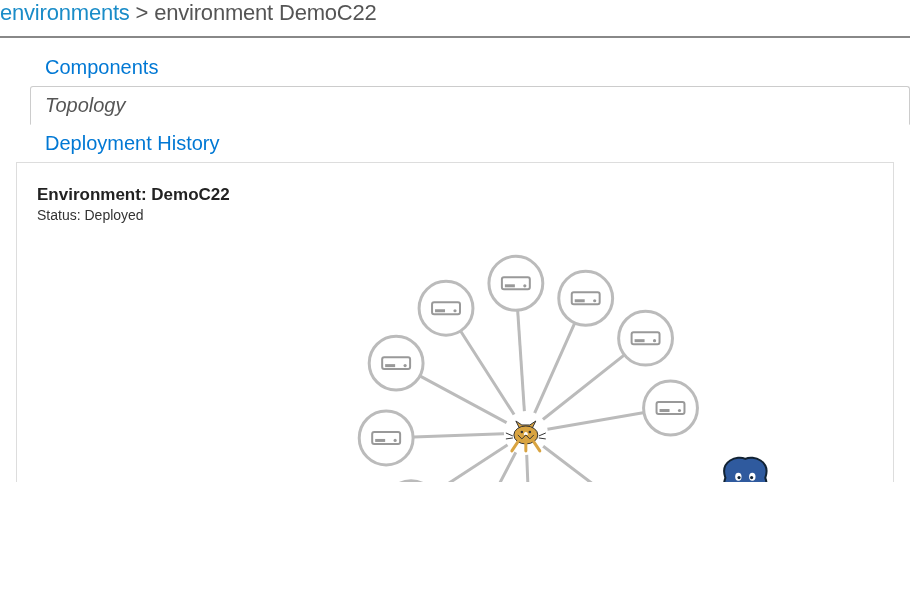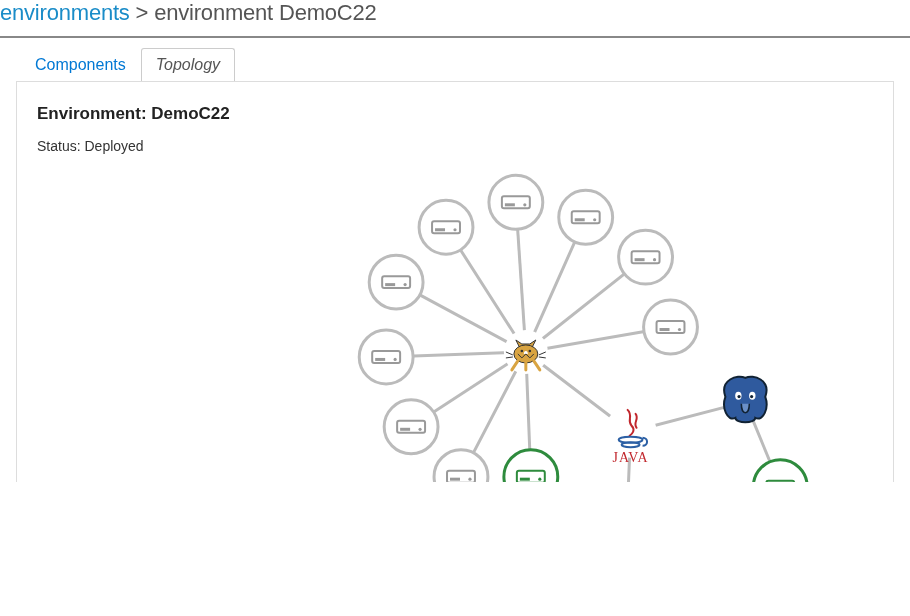--- a/index.html
+++ b/index.html
@@ -28,22 +28,23 @@
   }
   .crumbs .sep { color: #555; }
   .hr {
     border: 0;
     border-top: 2px solid #888;
     margin: 4px 0 10px 0;
   }
   .tabs {
     display: flex;
     gap: 0;
-    padding-left: 20px;
-    font-size: 16px;
+    padding-left: 30px;
+    font-size: 20px;
+    flex-direction: column;
   }
   .tab {
     padding: 7px 14px;
     color: #0178d4;
     cursor: pointer;
     border: 1px solid transparent;
     margin-bottom: -1px;
   }
   .tab.active {
     color: #555;
@@ -61,21 +62,21 @@
   }
   .env-title {
     position: absolute;
     left: 20px; top: 22px;
     font-size: 17px;
     font-weight: 700;
     color: #222;
   }
   .env-status {
     position: absolute;
-    left: 20px; top: 56px;
+    left: 20px; top: 44px;
     font-size: 14px;
     color: #333;
   }
   svg.topo {
     position: absolute;
     left: 0; top: 0;
     width: 100%;
     height: 100%;
   }
   .node {
@@ -95,20 +96,21 @@
   <div class="crumbs">
     <a>environments</a>
     <span class="sep">&gt;</span>
     <span>environment DemoC22</span>
   </div>
   <hr class="hr">
 
   <div class="tabs">
     <div class="tab">Components</div>
     <div class="tab active">Topology</div>
+    <div class="tab">Deployment History</div>
   </div>
 
   <div class="panel">
     <div class="env-title">
       <span>Environment:</span>
       <span>DemoC22</span>
     </div>
     <div class="env-status">
       <span>Status:</span>
       <span>Deployed</span>

